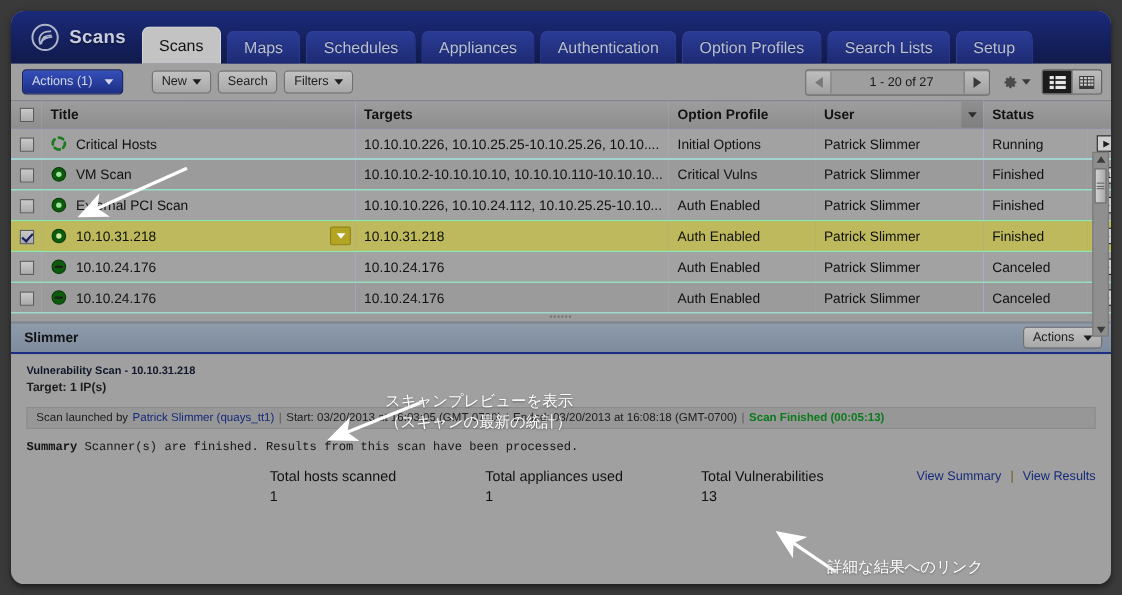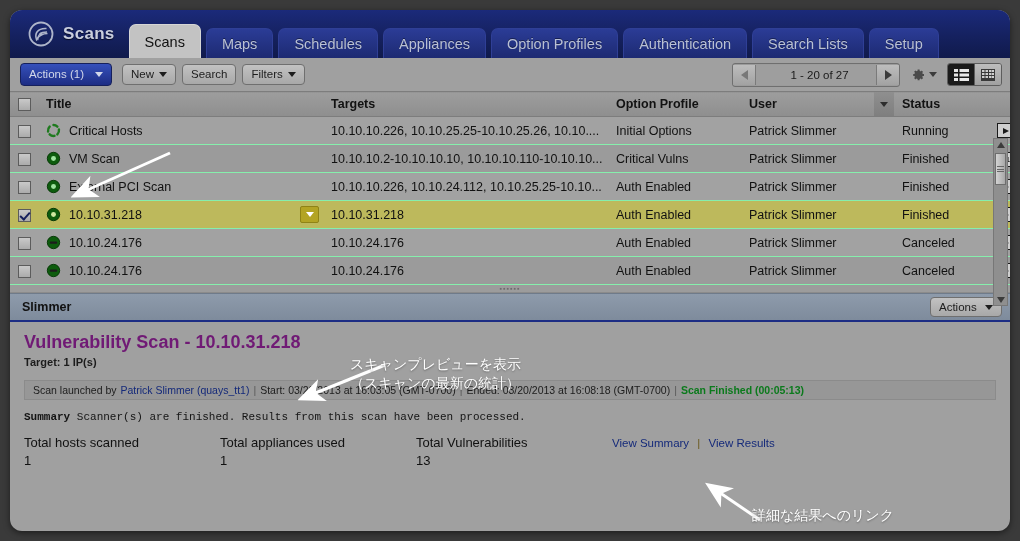--- a/index.html
+++ b/index.html
@@ -315,21 +315,21 @@
   .preview-title { font-size: 12.5px; font-weight: bold; color: #111; }
 
   
   .detail {
     background: #a0a0a0;
     padding: 10px 14px 0 14px;
     box-sizing: border-box;
     height: 175px;
     position: relative;
   }
-  .detail h2 { margin: 0; font-size: 18px; font-weight: bold; color: #701a75; }
+  .detail h2 { margin: 0; font-size: 10px; font-weight: bold; color: #0f172a; }
   .detail .target { margin: 3px 0 0 0; font-size: 11px; color: #1c1c1c; }
   .detail .target b { font-weight: bold; }
   .launchbar {
     margin-top: 12px;
     background: #979797;
     border: 1px solid #8b8b8b;
     height: 20px;
     display: flex;
     align-items: center;
     padding: 0 8px;
@@ -337,21 +337,21 @@
     font-size: 10.5px;
     color: #1c1c1c;
     gap: 4px;
     white-space: nowrap;
   }
   .launchbar a { color: #152a7a; text-decoration: none; }
   .launchbar .ok { color: #0b7a1c; font-weight: bold; }
   .launchbar .sep { color: #5a5a5a; }
   .summary { margin-top: 11px; font-size: 11px; color: #141414; font-family: Liberation Mono, monospace; }
   .summary b { font-weight: bold; }
-  .stats { display: flex; margin-top: 12px; align-items: flex-start; }
+  .stats { display: flex; margin-top: 12px; align-items: flex-start; justify-content: flex-end; }
   .stat { width: 196px; }
   .stat .k { font-size: 13px; color: #111; }
   .stat .v { font-size: 13px; color: #111; margin-top: 3px; }
   .links { font-size: 11.5px; margin-left: 0; padding-top: 2px; }
   .links a { color: #152a7a; text-decoration: none; }
   .links .bar { color: #6b5a1f; margin: 0 5px; }
 
   
   .anno {
     position: absolute;
@@ -377,33 +377,33 @@
         <path d="M19 11 C 12 11, 9.5 14, 9.8 19.2" fill="none" stroke="#aeb5ca" stroke-width="1.3"></path>
         <circle cx="13" cy="13" r="1.6" fill="#aeb5ca"></circle>
       </svg>
       <span class="brand-text">Scans</span>
     </div>
     <div class="tabs">
       <div class="tab active">Scans</div>
       <div class="tab">Maps</div>
       <div class="tab">Schedules</div>
       <div class="tab">Appliances</div>
+      <div class="tab">Authentication</div>
       <div class="tab">Option Profiles</div>
-      <div class="tab">Authentication</div>
       <div class="tab">Search Lists</div>
       <div class="tab">Setup</div>
     </div>
   </div>
 
   <div class="toolbar">
     <div class="btn primary">
       <span>Actions (1)</span>
       <span class="caret"></span>
     </div>
-    <div class="btn" style="margin-left:10px">
+    <div class="btn" style="margin-left:26px">
       <span>New</span>
       <span class="caret"></span>
     </div>
     <div class="btn">
       <span>Search</span>
     </div>
     <div class="btn">
       <span>Filters</span>
       <span class="caret"></span>
     </div>

